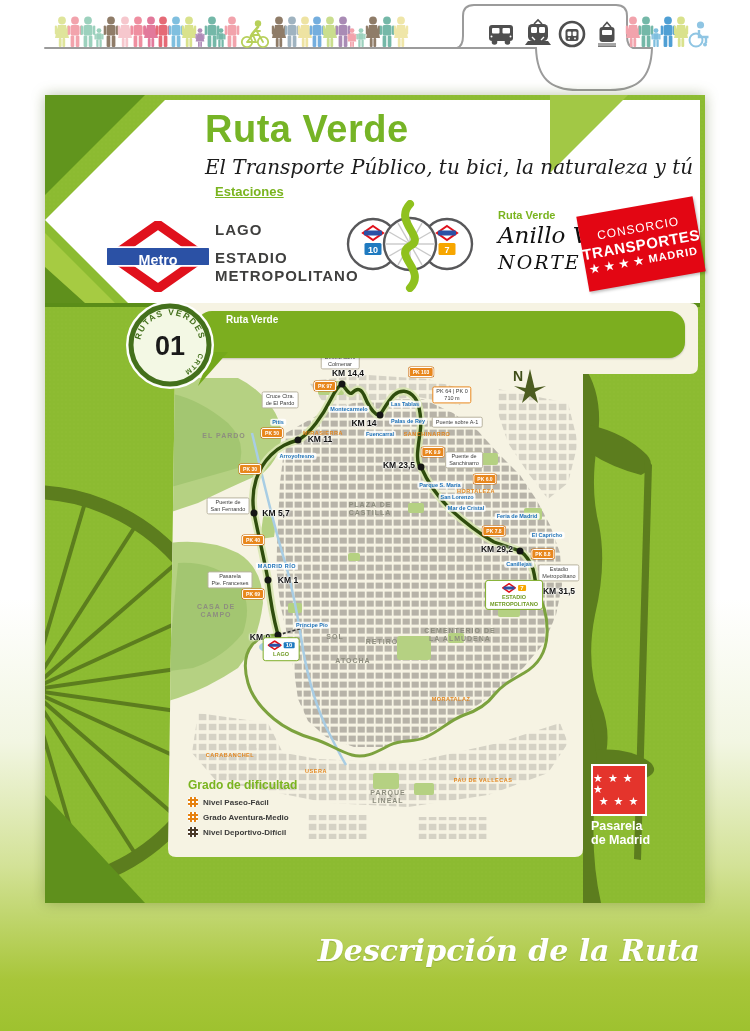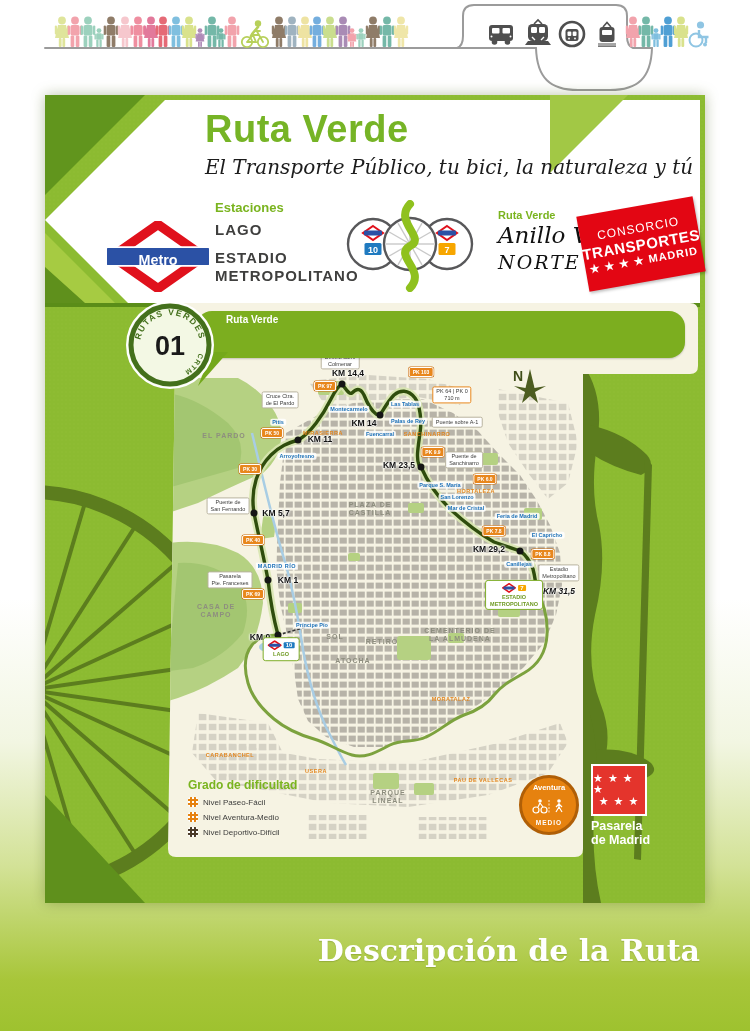--- a/index.html
+++ b/index.html
@@ -53,31 +53,31 @@
      padding:3px 0 0 30px;box-sizing:border-box;box-shadow:0 1px 2px rgba(0,0,0,.2);}
   #pill .k{color:#fff;font-size:10px;font-weight:bold;}
   #pill .t{font-family:"DejaVu Serif",serif;font-style:italic;font-size:22px;color:#111;letter-spacing:1.5px;margin-top:-1px;}
   #pill-tail{left:198px;top:352px;width:30px;height:34px;background:#74a81c;
      clip-path:polygon(0 100%,100% 0,45% 0);}
   
   #badge01{left:126px;top:301px;}
   .lvl{display:flex;align-items:center;gap:5px;margin-top:5px;}
   .lvl .ic{width:10px;height:10px;border-radius:3px;flex:0 0 auto;
       background-image:radial-gradient(#ffffff 1px,transparent 1.2px);background-size:4px 4px;background-position:center;}
-  .lvl .tx{font-size:8px;color:#3c3c3b;font-weight:normal;}
+  .lvl .tx{font-size:8px;color:#3c3c3b;font-weight:bold;}
   
   #comunidad{left:591px;top:764px;width:70px;text-align:left;}
   #comunidad .sq{width:56px;height:52px;background:#e4342c;border:2px solid #fff;box-sizing:border-box;
       display:flex;flex-direction:column;align-items:center;justify-content:center;color:#fff;line-height:1;}
   #comunidad .st1{font-size:11px;letter-spacing:1px;}
   #comunidad .st2{font-size:11px;letter-spacing:1px;margin-top:1px;}
   #comunidad .tx{color:#fff;font-size:12.5px;font-weight:bold;line-height:1.1;margin-top:4px;}
   
   #footer-title{right:50px;top:933px;font-family:"DejaVu Serif",serif;font-weight:bold;
-      font-size:30px;color:#fff;text-shadow:0 1px 1px rgba(90,110,20,.3);}
+      font-size:30px;color:#fff;text-shadow:0 1px 1px rgba(90,110,20,.3);font-style:italic;}
 </style>
 </head>
 <body>
 
 <div id="page">
 
   <svg id="banner-svg" width="750" height="95" viewBox="0 0 750 95">
     <defs>
       <g id="fig-m" stroke="none">
         <circle cx="0" cy="-26.5" r="3.9"></circle>
@@ -251,21 +251,21 @@
 
   <div class="abs title" style="left:205px;top:108px;">Ruta Verde</div>
   <div class="abs subtitle" style="left:205px;top:155px;font-style:italic;">El Transporte Público, tu bici, la naturaleza y tú</div>
 
   <svg class="abs" style="left:107px;top:221px;" width="102" height="71" viewBox="0 0 120 84">
     <polygon points="60,4 114,42 60,80 6,42" fill="#fff" stroke="#e0111c" stroke-width="11"></polygon>
     <rect x="-2" y="31" width="124" height="22" rx="3" fill="#2b51a5" stroke="#fff" stroke-width="2"></rect>
     <text x="60" y="47.5" text-anchor="middle" font-size="17" font-weight="bold" fill="#fff" font-family="Liberation Sans, sans-serif" dominant-baseline="middle">Metro</text>
   </svg>
 
-  <div class="abs green-label" style="left:215px;top:200px;">Estaciones</div>
+  <div class="abs green-label" style="left:215px;top:184px;text-decoration:underline;">Estaciones</div>
   <div class="abs station-name" style="left:215px;top:221px;">LAGO</div>
   <div class="abs station-name" style="left:215px;top:249px;width:135px;">ESTADIO METROPOLITANO</div>
 
   <svg class="abs" style="left:333px;top:200px;" width="154" height="92" viewBox="0 0 154 92">
     <circle cx="40" cy="44" r="25" fill="#fff" stroke="#58585a" stroke-width="2.4"></circle>
     <circle cx="114" cy="44" r="25" fill="#fff" stroke="#58585a" stroke-width="2.4"></circle>
     <circle cx="77" cy="44" r="26" fill="#fff" stroke="#58585a" stroke-width="2.4"></circle>
     <g id="mini-spokes" stroke="#c9c9c9" stroke-width="1.4">
         <line x1="77" y1="44" x2="101" y2="44"></line>
         <line x1="77" y1="44" x2="97.78460969082653" y2="56"></line>
@@ -431,23 +431,23 @@
         <div class="km-label" style="left: 108px; top: 210px;">KM 5,7</div>
         <div class="km-dot" style="left: 130px; top: 137px;"></div>
         <div class="km-label" style="left: 152px; top: 136px;">KM 11</div>
         <div class="km-dot" style="left: 174px; top: 81px;"></div>
         <div class="km-label" style="left: 180px; top: 70px;">KM 14,4</div>
         <div class="km-dot" style="left: 212px; top: 112px;"></div>
         <div class="km-label" style="left: 196px; top: 120px;">KM 14</div>
         <div class="km-dot" style="left: 253px; top: 164px;"></div>
         <div class="km-label" style="left: 231px; top: 162px;">KM 23,5</div>
         <div class="km-dot" style="left: 352px; top: 248px;"></div>
-        <div class="km-label" style="left: 321px; top: 246px; text-align: center;">KM 29,2</div>
+        <div class="km-label" style="left: 329px; top: 246px; text-align: center;">KM 29,2</div>
         <div class="km-dot" style="left: 368px; top: 287px;"></div>
-        <div class="km-label" style="left: 391px; top: 288px; font-style: italic;">KM 31,5</div>
+        <div class="km-label" style="left: 391px; top: 288px;">KM 31,5</div>
         <div class="st-box" style="left: 113px; top: 346px;">
           <div class="chips">
             <svg width="14" height="10" viewBox="0 0 14 10">
               <polygon points="7,0.8 13.2,5 7,9.2 0.8,5" fill="#fff" stroke="#e0111c" stroke-width="1.6"></polygon>
               <rect x="1.5" y="3.5" width="11" height="3" rx="1" fill="#2b51a5"></rect>
             </svg>
             <span class="chip" style="background:#1f7ac0">10</span>
           </div>
           <div class="nm">LAGO</div>
         </div>
@@ -466,45 +466,32 @@
     
     <div class="abs" style="left:20px;top:475px;" id="map-legend">
       <div class="lt" style="color:#7ab41f;font-size:12px;font-weight:bold;">Grado de dificultad</div>
       <div id="legend-items">
           <div class="lvl">
             <span class="ic" style="background-color:#e6820f"></span>
             <span class="tx">Nivel Paseo-Fácil</span>
           </div>
           <div class="lvl">
             <span class="ic" style="background-color:#e6820f"></span>
-            <span class="tx">Nivel Aventura-Medio</span>
+            <span class="tx">Grado Aventura-Medio</span>
           </div>
           <div class="lvl">
             <span class="ic" style="background-color:#4a3a28"></span>
             <span class="tx">Nivel Deportivo-Difícil</span>
           </div>
         </div>
     </div>
 
     
 
     
-    <div class="abs" style="left:351px;top:472px;width:60px;height:60px;border-radius:50%;background:#e6820f;border:3px solid #b05f07;box-sizing:border-box;color:#fff;display:flex;flex-direction:column;align-items:center;justify-content:space-between;padding:5px 0 6px;">
-      <div style="font-size:7.5px;font-weight:bold;">Aventura</div>
-      <svg width="38" height="16" viewBox="0 0 38 16">
-        <circle cx="6" cy="12" r="3" fill="none" stroke="#fff" stroke-width="1.2"></circle>
-        <circle cx="14" cy="12" r="3" fill="none" stroke="#fff" stroke-width="1.2"></circle>
-        <circle cx="10" cy="3" r="1.8" fill="#fff"></circle>
-        <path d="M10,5 L8,9 M10,5 L13,9" stroke="#fff" stroke-width="1.2"></path>
-        <path d="M19,2 V15" stroke="#fff" stroke-width="0.8" stroke-dasharray="2,1.5"></path>
-        <circle cx="29" cy="3" r="1.8" fill="#fff"></circle>
-        <path d="M29,5 L29,9 M29,9 L26,14 M29,9 L32,14 M29,6 L26,9 M29,6 L32,9" stroke="#fff" stroke-width="1.2"></path>
-      </svg>
-      <div style="font-size:6.5px;font-weight:bold;letter-spacing:1px;">MEDIO</div>
-    </div>
   </div>
 
   <div id="pill" class="abs">
     <div class="k">Ruta Verde</div>
   </div>
   <div id="pill-tail" class="abs"></div>
 
   <svg id="badge01" class="abs" width="88" height="88" viewBox="0 0 88 88">
     <circle cx="44" cy="44" r="43" fill="#f3f8e4" stroke="#fff" stroke-width="2"></circle>
     <circle cx="44" cy="44" r="39" fill="none" stroke="#44701c" stroke-width="5"></circle>

